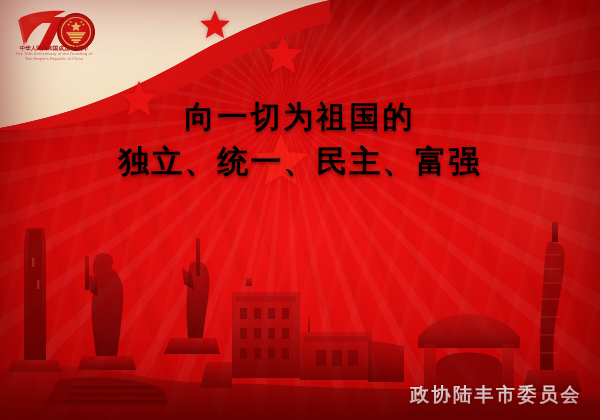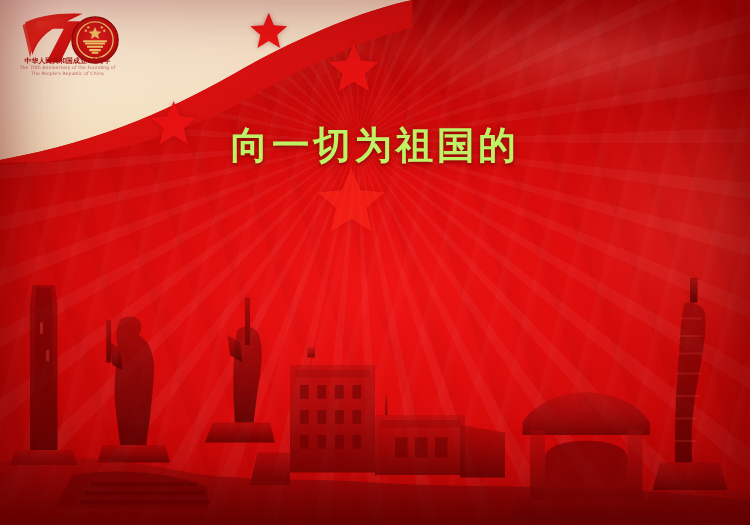--- a/index.html
+++ b/index.html
@@ -76,21 +76,21 @@
   .skyline{
     position:absolute;left:0;bottom:0;width:600px;height:200px;
     opacity:.93;
   }
   .skyline svg{display:block;}
 
   
   .headline{
     position:absolute;left:0;top:96px;width:600px;
     text-align:center;
-    color:#bef264;
+    color:#000000;
     font-family:Liberation Serif, serif;
     font-weight:bold;
     letter-spacing:3px;
     text-shadow:
        0 2px 3px rgba(90,0,0,.55),
        0 0 10px rgba(130,0,0,.35);
   }
   .hl-line{display:block;}
   .hl-1{font-size:30px;line-height:42px;}
   .hl-2{font-size:31px;line-height:48px;letter-spacing:2px;}
@@ -315,17 +315,19 @@
           <rect x="72" y="166" width="86" height="3"></rect>
           <rect x="68" y="173" width="96" height="3"></rect>
           <rect x="64" y="180" width="104" height="3"></rect>
         </g>
       </g>
     </svg>
   </div>
 
   <div class="headline">
     <span class="hl-line hl-1">向一切为祖国的</span>
-  </div>
-
+    <span class="hl-line hl-2">独立、统一、民主、富强</span>
+  </div>
+
+  <div class="signature">政协陆丰市委员会</div>
 
   <div class="vignette"></div>
 </div>
 
 </body></html>

